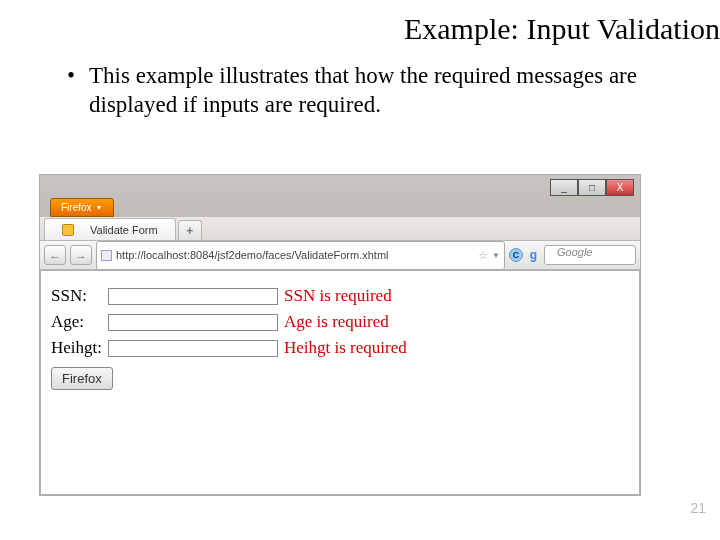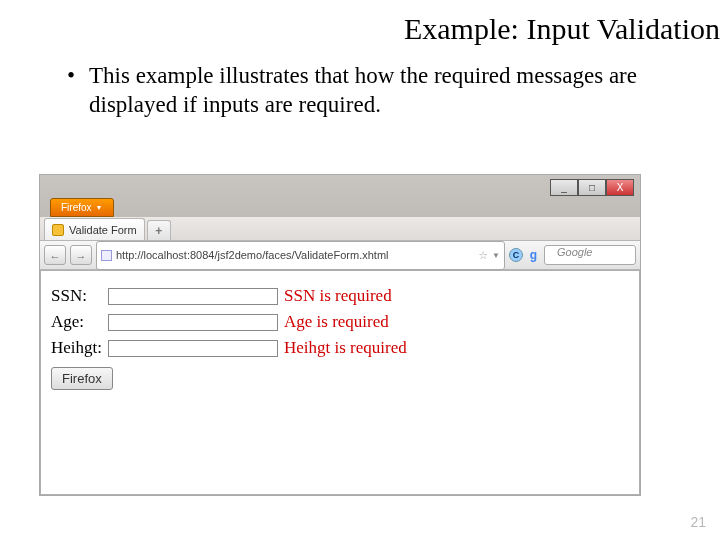--- a/index.html
+++ b/index.html
@@ -31,21 +31,21 @@
   .bullet::before {
     content: "•";
     position: absolute;
     left: 0;
     top: 0;
     font-size: 23px;
   }
   .page-num {
     position: absolute;
     right: 14px;
-    bottom: 10px;
+    bottom: 24px;
     font-size: 14px;
     color: #b8b8b8;
     font-family: Arial, sans-serif;
   }
 
   
   .shot {
     position: absolute;
     left: 40px;
     top: 175px;
@@ -102,22 +102,22 @@
     border-bottom: 1px solid #b6b6b6;
   }
   .tab {
     height: 22px;
     background: linear-gradient(#fff, #efefef);
     border: 1px solid #b6b6b6;
     border-bottom: none;
     border-radius: 3px 3px 0 0;
     display: flex;
     align-items: center;
-    padding: 0 7px;
-    gap: 5px;
+    padding: 0 17px;
+    gap: 16px;
     margin-left: 4px;
     font: 11px Arial, sans-serif;
     color: #333;
     justify-content: center;
   }
   .tab-icon {
     width: 12px; height: 12px;
     background: #f7c23a;
     border: 1px solid #c08a00;
     border-radius: 2px;

